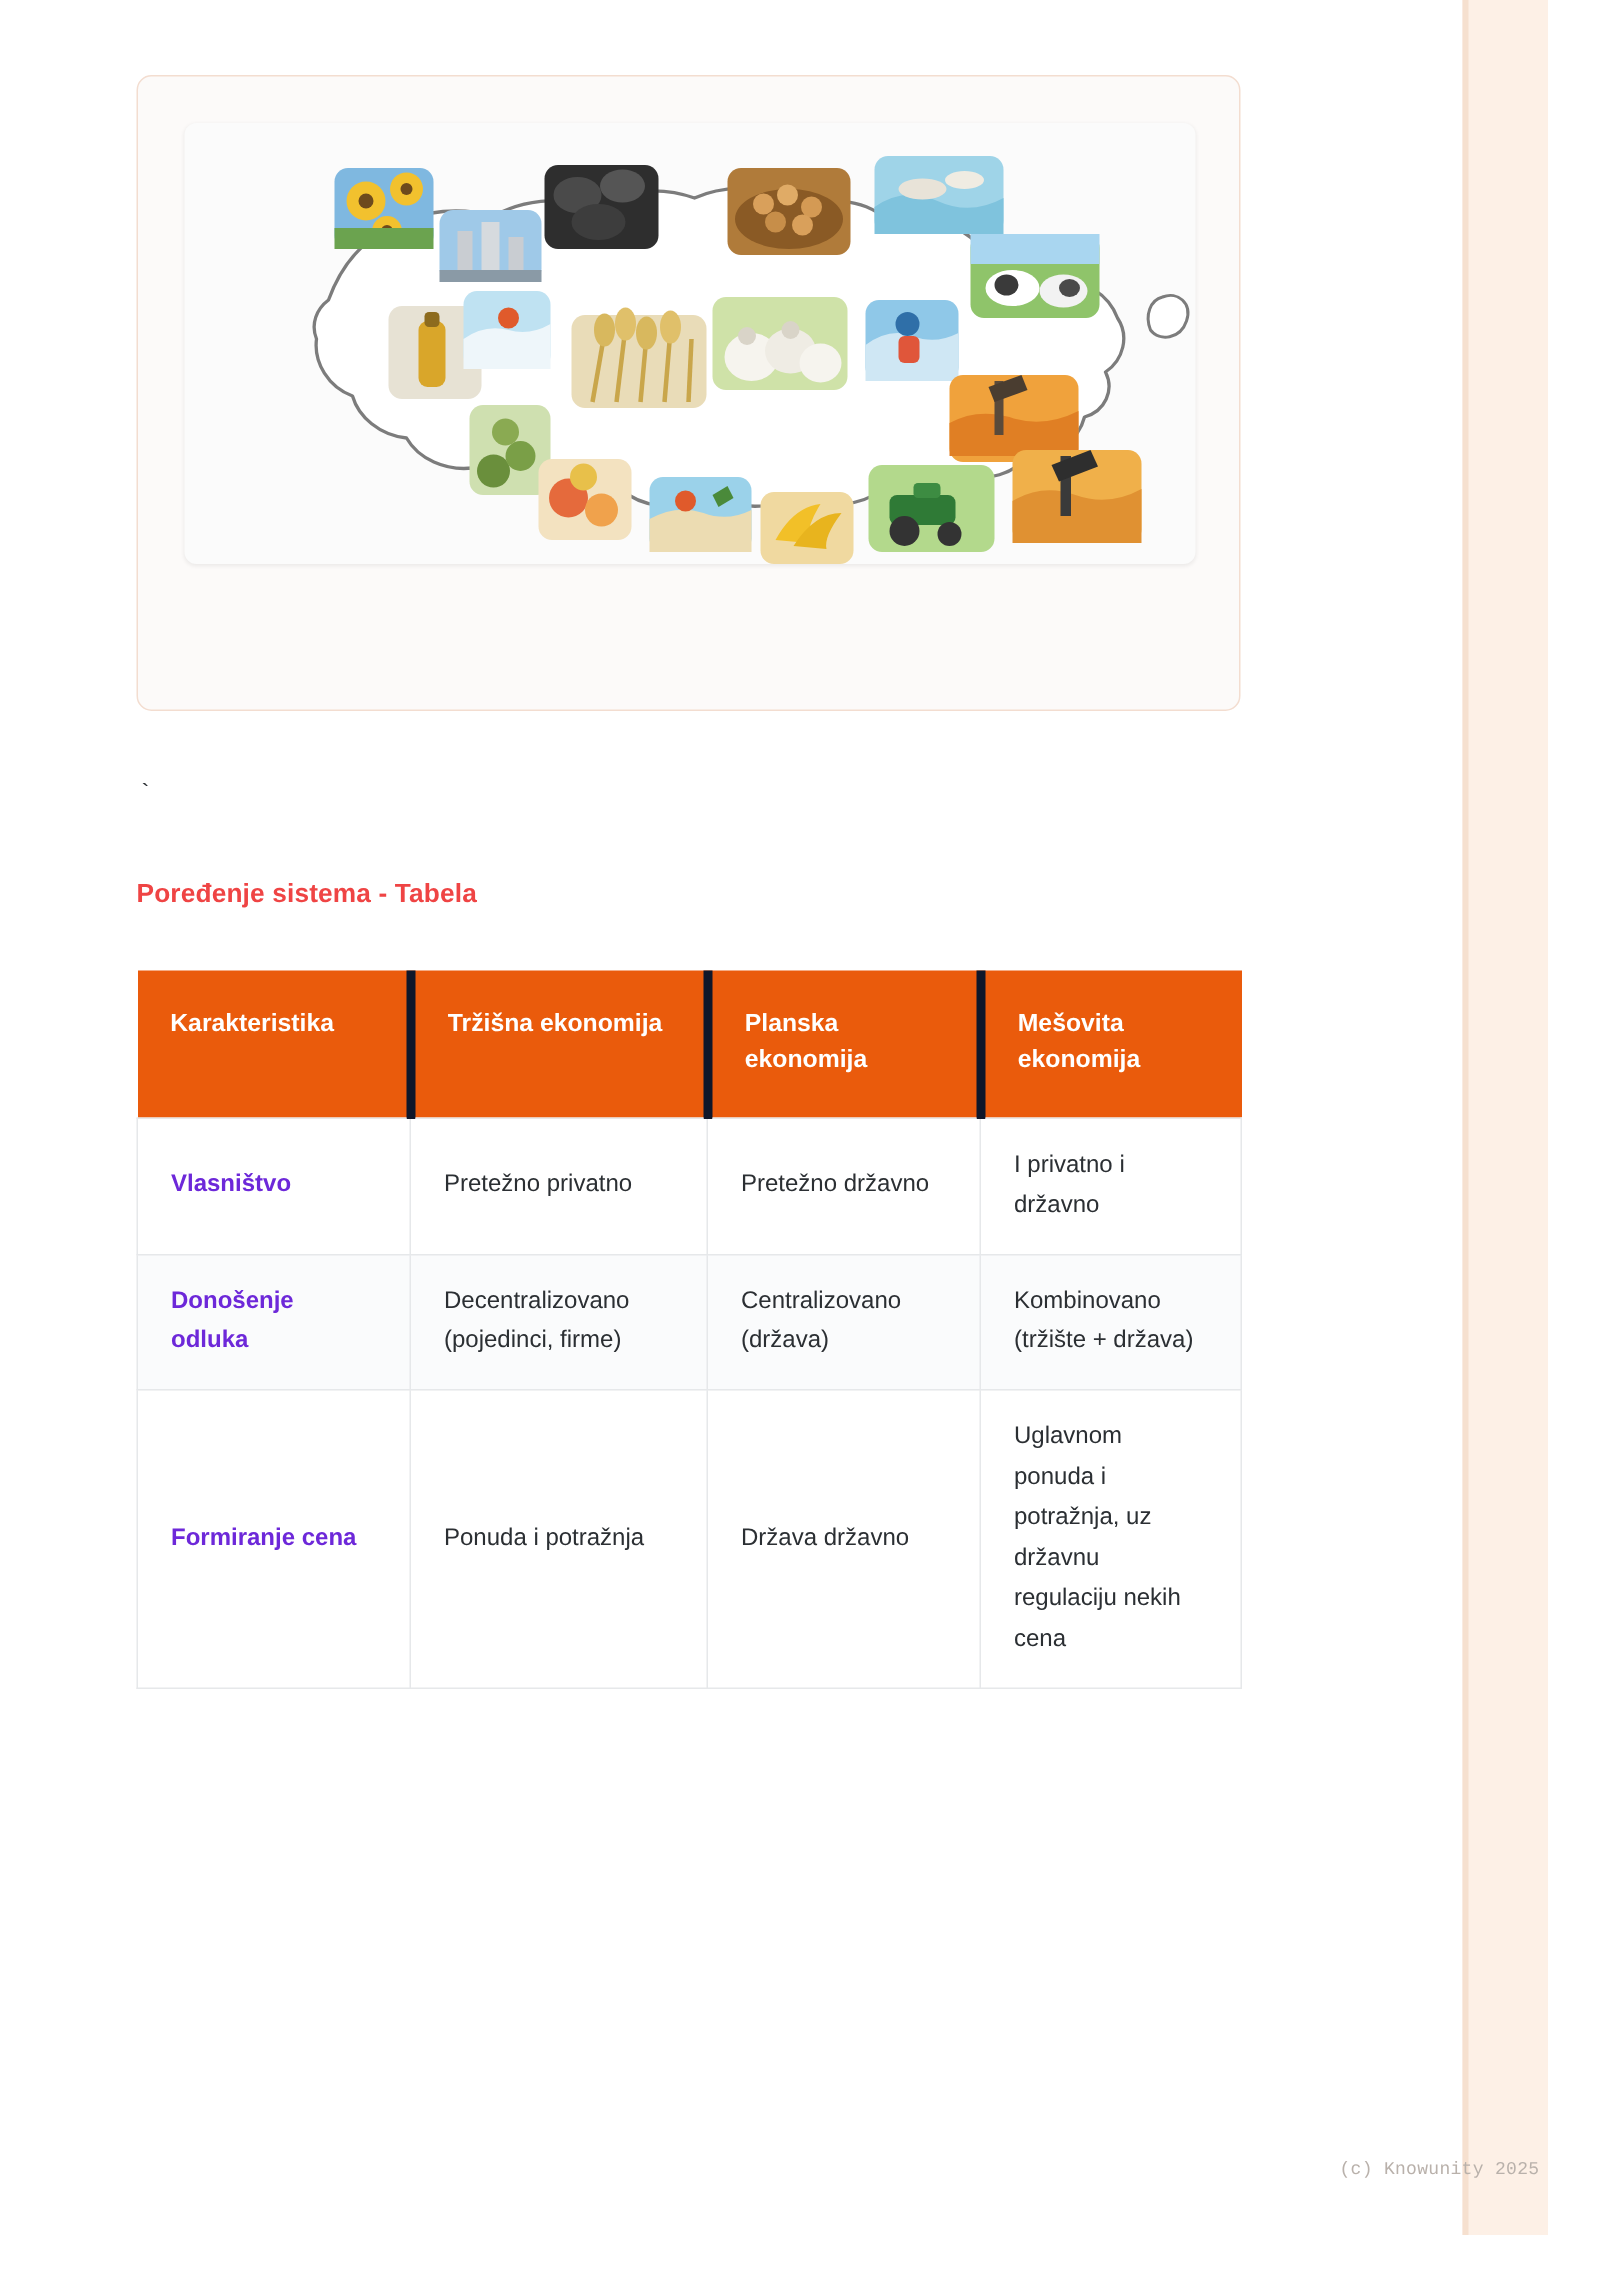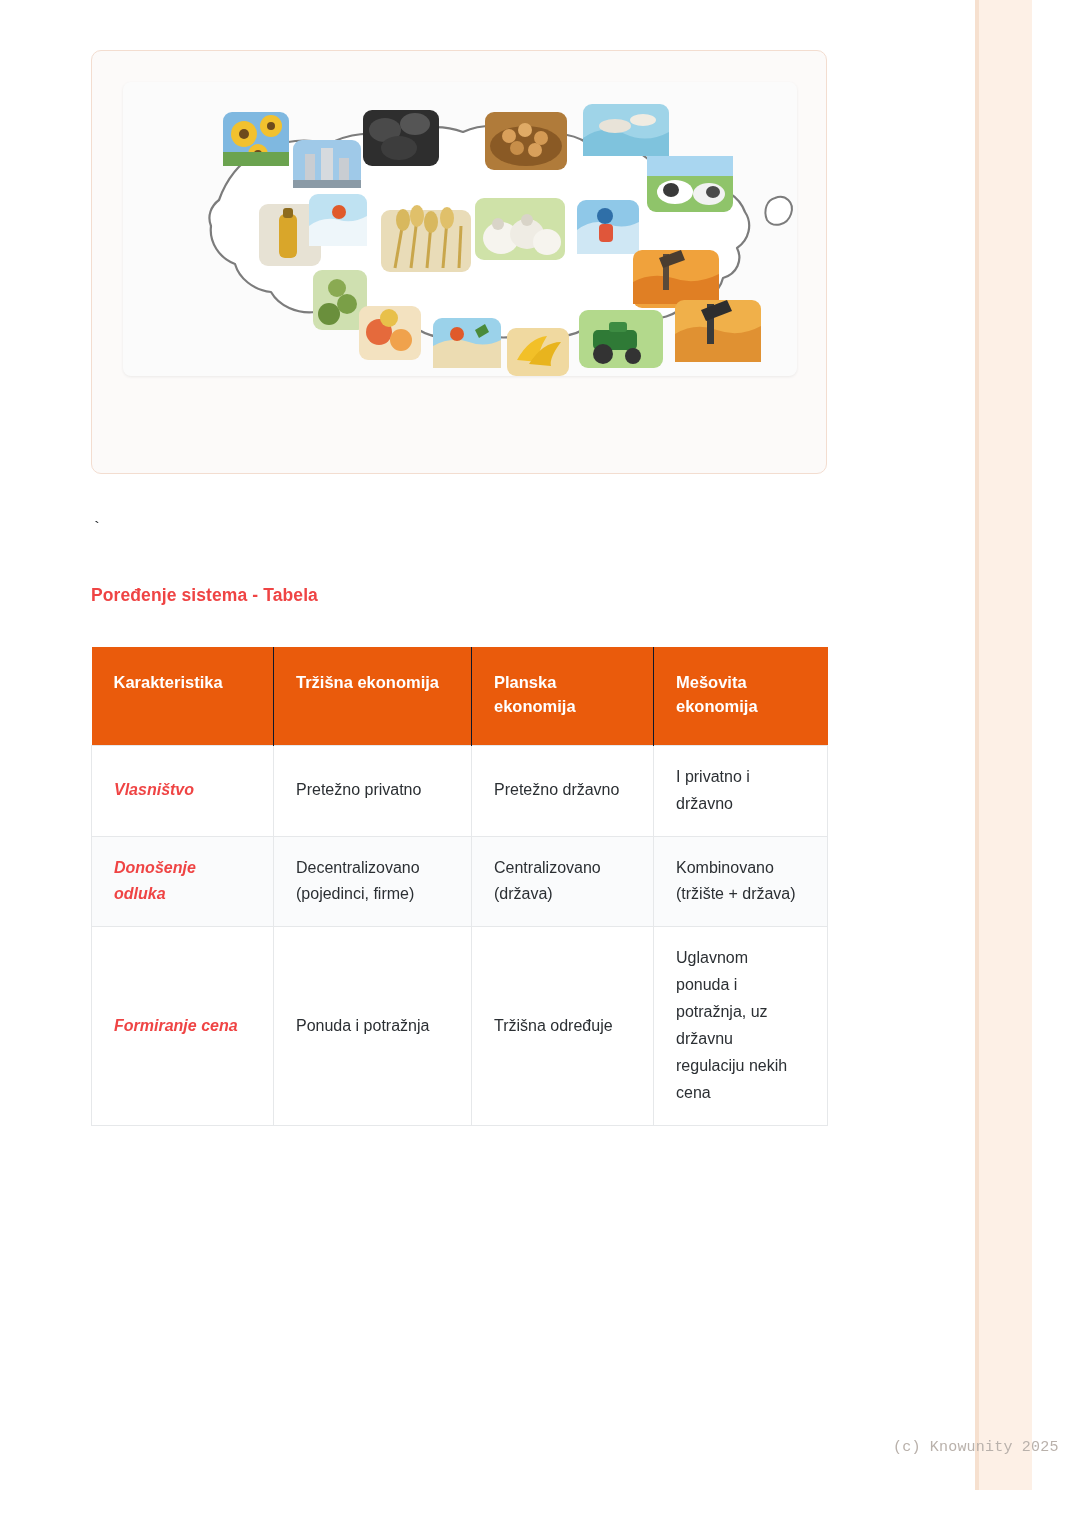--- a/index.html
+++ b/index.html
@@ -102,48 +102,47 @@
   table.cmp col.c4 { width: 174px; }
 
   table.cmp thead th {
     background: #ea5b0c;
     color: #ffffff;
     font-size: 16.5px;
     font-weight: bold;
     text-align: left;
     padding: 24px 22px 26px 22px;
     line-height: 1.45;
-    border-right: 1px solid #0f172a;
+    border-right: 6px solid #0f172a;
     vertical-align: top;
   }
   table.cmp thead th:last-child { border-right: none; }
 
   table.cmp tbody td {
     font-size: 16px;
     padding: 18px 22px;
     border: 1px solid #e6e8ea;
     vertical-align: middle;
     line-height: 1.68;
     color: #2b2f33;
   }
   table.cmp tbody td.rowhead {
     font-weight: bold;
-    color: #ef4444;
-    font-style: italic;
+    color: #6d28d9;
   }
   table.cmp tbody tr.alt td { background: #fafbfc; }
 
   
 
   
   .watermark {
     position: absolute;
     left: 893px;
     top: 1439px;
-    font-size: 15px;
+    font-size: 12px;
     color: #b9b1ab;
     font-family: "Liberation Mono", monospace;
     letter-spacing: 0.2px;
   }
 </style>
 </head>
 <body>
 
 <div class="right-strip"></div>
 <div class="right-strip-edge"></div>
@@ -308,20 +307,20 @@
       </tr>
       <tr class="alt">
         <td class="rowhead">Donošenje odluka</td>
         <td>Decentralizovano (pojedinci, firme)</td>
         <td>Centralizovano (država)</td>
         <td>Kombinovano (tržište + država)</td>
       </tr>
       <tr>
         <td class="rowhead">Formiranje cena</td>
         <td>Ponuda i potražnja</td>
-        <td>Tržišna određuje</td>
+        <td>Država državno</td>
         <td>Uglavnom ponuda i potražnja, uz državnu regulaciju nekih cena</td>
       </tr>
     </tbody>
   </table>
 
   <div class="watermark">(c) Knowunity 2025</div>
 </div>
 
 </body></html>

